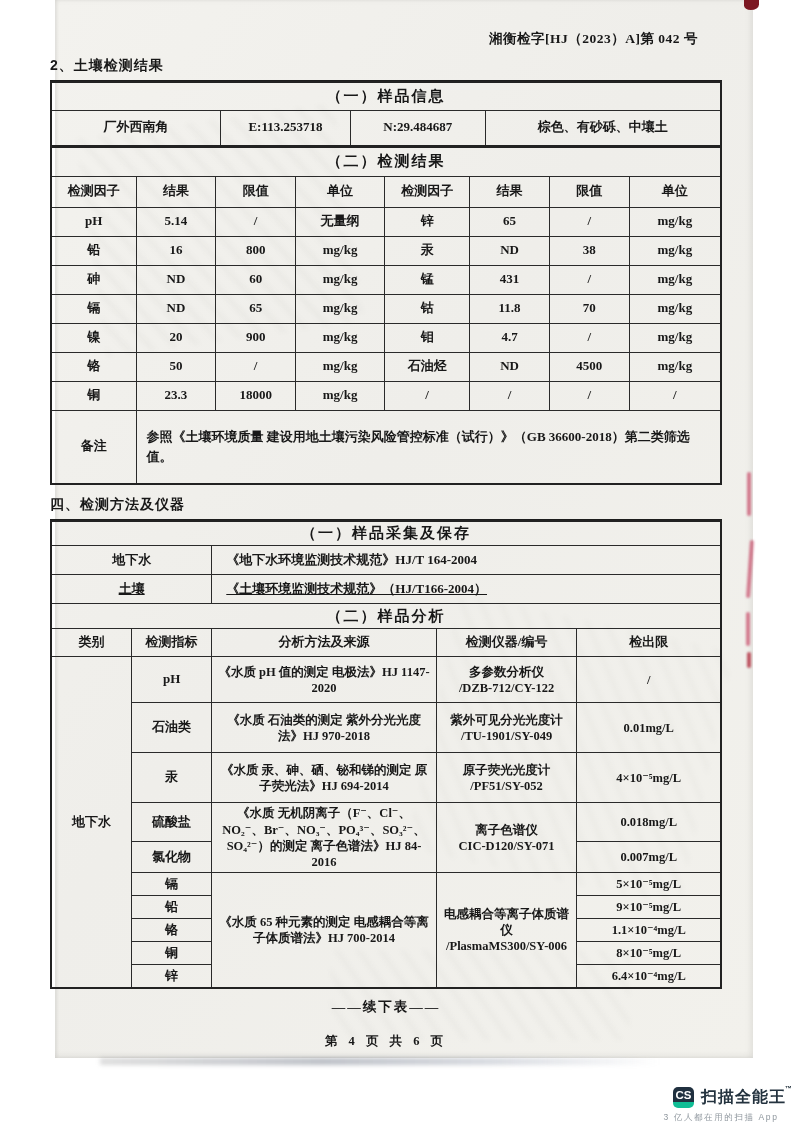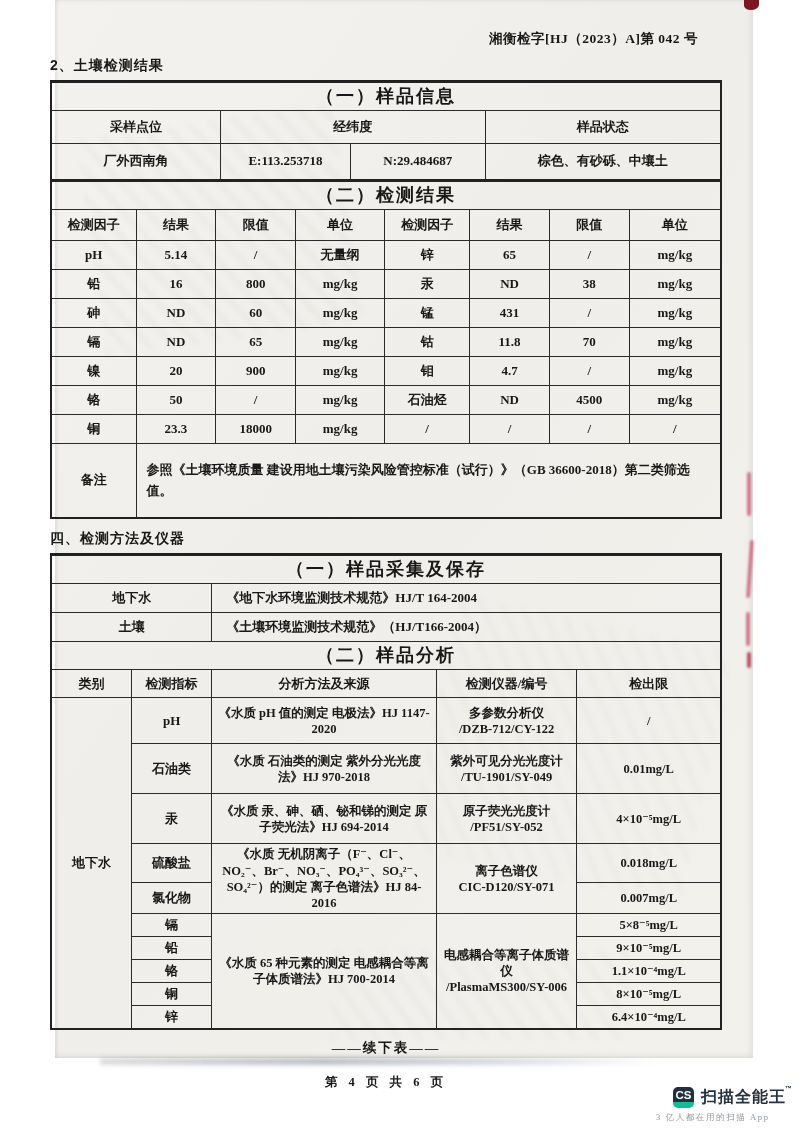--- a/index.html
+++ b/index.html
@@ -27,21 +27,21 @@
   }
   .sec-title {
     font-family:"Liberation Sans","DejaVu Sans",sans-serif;
     font-size:14px; font-weight:bold; margin-top:7px; letter-spacing:1px;
   }
   .rule { border-bottom:2.5px solid #1d1d1d; margin-top:5px; }
   table { width:100%; border-collapse:collapse; table-layout:fixed; }
   table.doc { border:2px solid #222; margin-top:-1px; }
   .doc td, .doc th { border:1.5px solid #2a2a2a; text-align:center; vertical-align:middle;
     font-size:13px; font-weight:bold; padding:2px 4px; line-height:1.3; }
-  .cap td { font-size:18px; letter-spacing:2px; border-left:none; border-right:none; }
+  .cap td { font-size:15px; letter-spacing:2px; border-left:none; border-right:none; }
   .pre { white-space:pre-line; }
   .left { text-align:left !important; padding-left:14px !important; }
   .remark-cell { text-align:left !important; padding:16px 10px !important; line-height:1.55 !important; }
   .small { font-size:12.5px !important; }
   .footer-cont { text-align:center; font-size:13.5px; font-weight:bold; letter-spacing:2px; margin-top:9px; }
   .footer-page { text-align:center; font-size:12.5px; font-weight:bold; letter-spacing:4px; margin-top:17px; }
   
   .corner-stamp { position:absolute; left:744px; top:0; width:15px; height:10px;
     background:#7c1722; border-radius:0 0 55% 45%; filter:blur(.5px); }
   .edge-mark { position:absolute; width:4px; background:rgba(190,30,70,.55); filter:blur(1px); border-radius:2px; }
@@ -60,22 +60,22 @@
     background:linear-gradient(180deg,#20303f 0%,#20303f 72%,#10bd95 72%,#10bd95 100%);
     color:#fff; font-family:"Liberation Sans","DejaVu Sans",sans-serif;
     font-weight:bold; font-size:11.5px; text-align:center; line-height:17px;
   }
   .cs-name {
     font-family:"Liberation Sans","DejaVu Sans",sans-serif;
     font-size:16px; font-weight:bold; color:#24333f; margin-left:7px; letter-spacing:1px; position:relative;
   }
   .cs-tm { font-size:7px; position:absolute; top:-2px; right:-7px; color:#24333f; }
   .cs-tagline {
-    font-family:Liberation Serif, serif;
-    font-size:8.5px; color:#8f979e; letter-spacing:1.6px; margin-top:4px; white-space:nowrap;
+    font-family:Liberation Sans, sans-serif;
+    font-size:8.5px; color:#8f979e; letter-spacing:1.6px; margin-top:4px; text-align:center; white-space:nowrap;
   }
 </style>
 </head>
 <body>
 
 <div class="paper"></div>
 <div class="smudge" style="left:90px;top:120px;width:260px;height:220px;transform:rotate(-8deg);"></div>
 <div class="smudge" style="left:430px;top:620px;width:280px;height:260px;transform:rotate(12deg);opacity:.3;"></div>
 <div class="smudge" style="left:330px;top:950px;width:300px;height:90px;opacity:.35;"></div>
 
@@ -89,25 +89,20 @@
   <table class="doc">
     <colgroup>
         <col style="width:25.3%">
         <col style="width:19.4%">
         <col style="width:20.1%">
         <col style="width:35.2%">
       </colgroup>
     <tbody>
         <tr class="cap" style="height:28px;">
       <td colspan="4">（一）样品信息</td>
-    </tr>
-    <tr style="height:33px;">
-      <th>采样点位</th>
-      <th colspan="2">经纬度</th>
-      <th>样品状态</th>
     </tr>
     <tr style="height:36px;">
       <td>厂外西南角</td>
       <td>E:113.253718</td>
       <td>N:29.484687</td>
       <td>棕色、有砂砾、中壤土</td>
     </tr>
   </tbody>
     </table>
 
@@ -225,21 +220,21 @@
         <col style="width:21.5%">
       </colgroup>
     <tbody>
         <tr class="cap" style="height:25px;">
       <td colspan="5">（一）样品采集及保存</td>
     </tr>
     <tr style="height:29px;">
       <td colspan="2">地下水</td>
       <td colspan="3" class="left">《地下水环境监测技术规范》HJ/T 164-2004</td>
     </tr>
-    <tr style="height:29px;">
+    <tr style="height:29px;text-decoration:underline;">
       <td colspan="2">土壤</td>
       <td colspan="3" class="left">《土壤环境监测技术规范》（HJ/T166-2004）</td>
     </tr>
     <tr class="cap" style="height:25px;">
       <td colspan="5">（二）样品分析</td>
     </tr>
     <tr style="height:28px;">
       <th>类别</th>
       <th>检测指标</th>
       <th>分析方法及来源</th>
@@ -277,21 +272,21 @@
     </tr>
     <tr style="height:27px;">
       <td>氯化物</td>
       <td class="small">0.007mg/L</td>
     </tr>
     <tr style="height:23px;">
       <td>镉</td>
       <td rowspan="5" class="small">《水质 65 种元素的测定 电感耦合等离子体质谱法》HJ 700-2014</td>
       <td rowspan="5" class="small pre">电感耦合等离子体质谱仪
 /PlasmaMS300/SY-006</td>
-      <td class="small">5×8⁻⁵mg/L</td>
+      <td class="small">5×10⁻⁵mg/L</td>
     </tr>
     <tr style="height:23px;">
       <td>铅</td>
       <td class="small">9×10⁻⁵mg/L</td>
     </tr>
     <tr style="height:23px;">
       <td>铬</td>
       <td class="small">1.1×10⁻⁴mg/L</td>
     </tr>
     <tr style="height:23px;">

